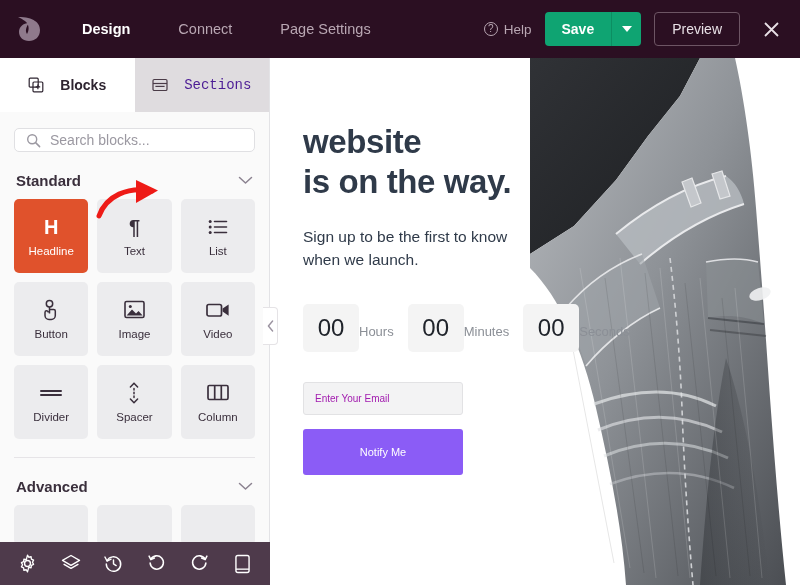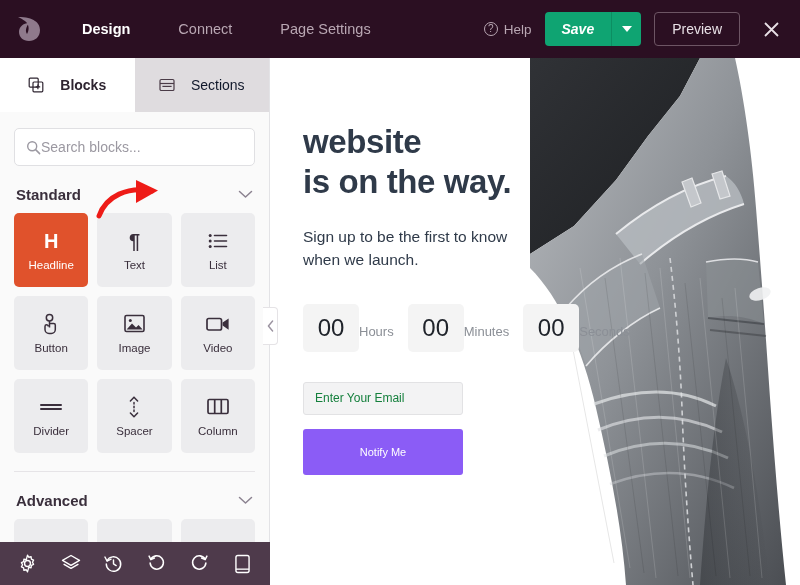--- a/index.html
+++ b/index.html
@@ -33,21 +33,21 @@
     color: #b9a7b3; font-size: 13.5px; cursor: pointer;
   }
   .help-circle {
     width: 14px; height: 14px; border: 1.4px solid #b9a7b3; border-radius: 50%;
     display: flex; align-items: center; justify-content: center;
     font-size: 10px; line-height: 1; color: #b9a7b3;
   }
   .save-group { display: flex; align-items: stretch; height: 34px; border-radius: 4px; overflow: hidden; }
   .save-btn {
     background: #0FA472; color: #fff; font-size: 14px; font-weight: bold;
-    padding: 0 17px; display: flex; align-items: center; cursor: pointer; font-style: italic;
+    padding: 0 17px; display: flex; align-items: center; cursor: pointer;
   }
   .save-caret {
     background: #0FA472; width: 30px; display: flex; align-items: center; justify-content: center;
     cursor: pointer; border-left: 1px solid #0c8e62;
   }
   .caret-tri {
     width: 0; height: 0; border-left: 5px solid transparent; border-right: 5px solid transparent;
     border-top: 6px solid #fff;
   }
   .preview-btn {
@@ -64,27 +64,27 @@
   .sidebar {
     position: absolute; left: 0; top: 58px; width: 270px; height: 527px;
     background: #fafafa; border-right: 1px solid #e3e3e6; overflow: hidden;
   }
   .tabs { display: flex; height: 54px; }
   .tab {
     flex: 1; display: flex; align-items: center; justify-content: center; gap: 16px;
     font-size: 14px; cursor: pointer; color: #4a3b47;
   }
   .tab.active { background: #ffffff; color: #2e2430; font-weight: bold; }
-  .tab.inactive { background: #dfdcdf; color: #0f172a; }
+  .tab.inactive { background: #dfdcdf; color: #4c1d95; font-family: Liberation Mono, monospace; }
   .tab svg { display: block; }
 
   .search-wrap { padding: 16px 14px 0 14px; background: #fafafa; }
   .search-box {
-    height: 38px; border: 1px solid #e0e0e3; border-radius: 5px; background: #fff;
-    display: flex; align-items: center; padding: 0 11px; 
+    height: 24px; border: 1px solid #e0e0e3; border-radius: 5px; background: #fff;
+    display: flex; align-items: center; padding: 0 11px; gap: 9px;
   }
   .search-box input {
     border: 0; outline: 0; font-size: 14px; color: #8d8a93; flex: 1;
     font-family: "Liberation Sans", sans-serif; background: transparent;
   }
   .search-box input::placeholder { color: #9b98a1; }
 
   .section-head {
     display: flex; align-items: center; justify-content: space-between;
     padding: 20px 16px 10px 16px;
@@ -151,21 +151,21 @@
   .cd-box {
     width: 56px; height: 48px; background: #f4f4f4; border-radius: 5px;
     display: flex; align-items: center; justify-content: center;
     font-size: 24px; color: #20242b;
   }
   .cd-label { margin-top: 8px; font-size: 13px; color: #8b8f96; }
   .email-input {
     margin-top: 30px; width: 160px; height: 33px; background: #f3f3f4;
     border: 1px solid #e2e2e4; border-radius: 3px;
     display: flex; align-items: center; padding: 0 11px;
-    font-size: 12px; color: #15803d;
+    font-size: 10px; color: #a21caf;
   }
   .notify-btn {
     margin-top: 14px; width: 160px; height: 46px; background: #8b5cf6;
     border-radius: 3px; color: #fff; font-size: 11px;
     display: flex; align-items: center; justify-content: center; cursor: pointer;
   }
 
   
   .photo { position: absolute; right: 0; top: 0; width: 270px; height: 527px; overflow: hidden; }
 

